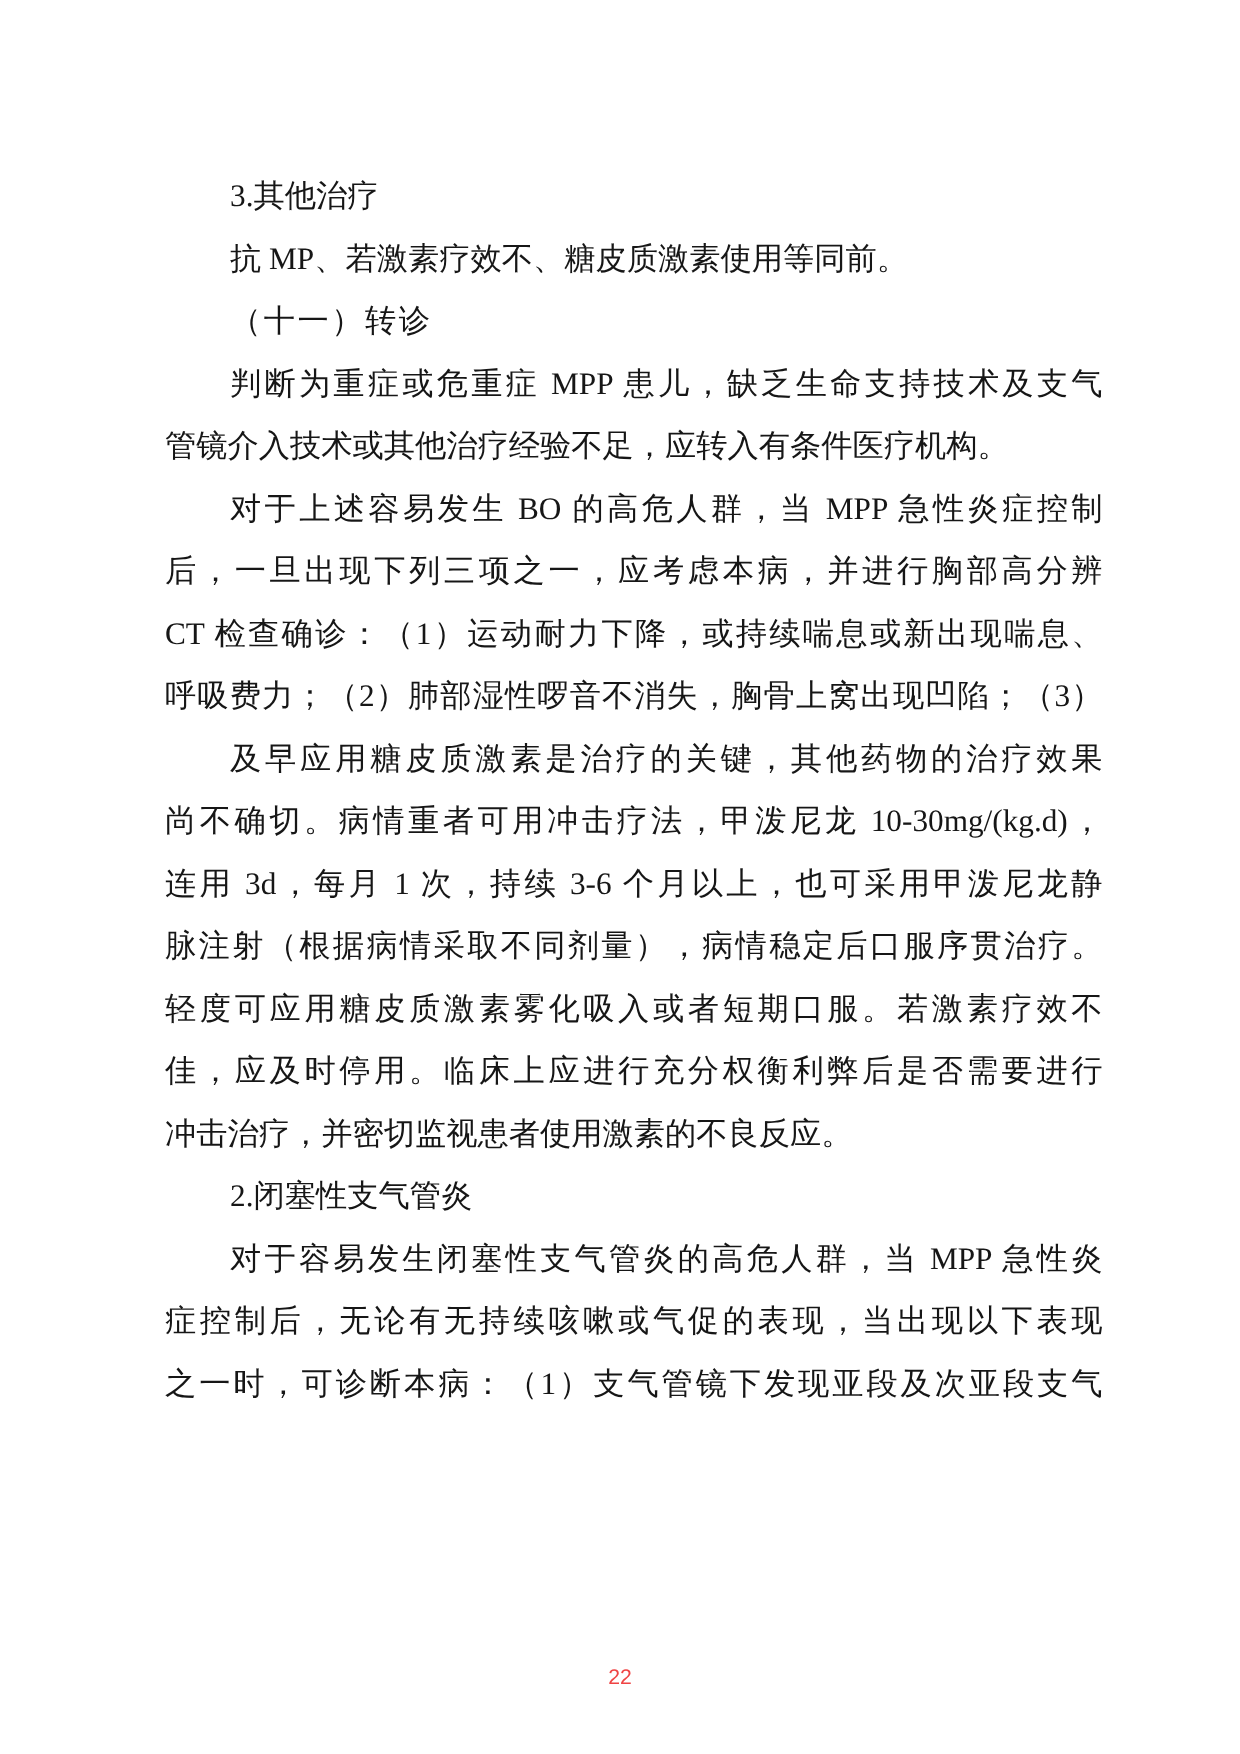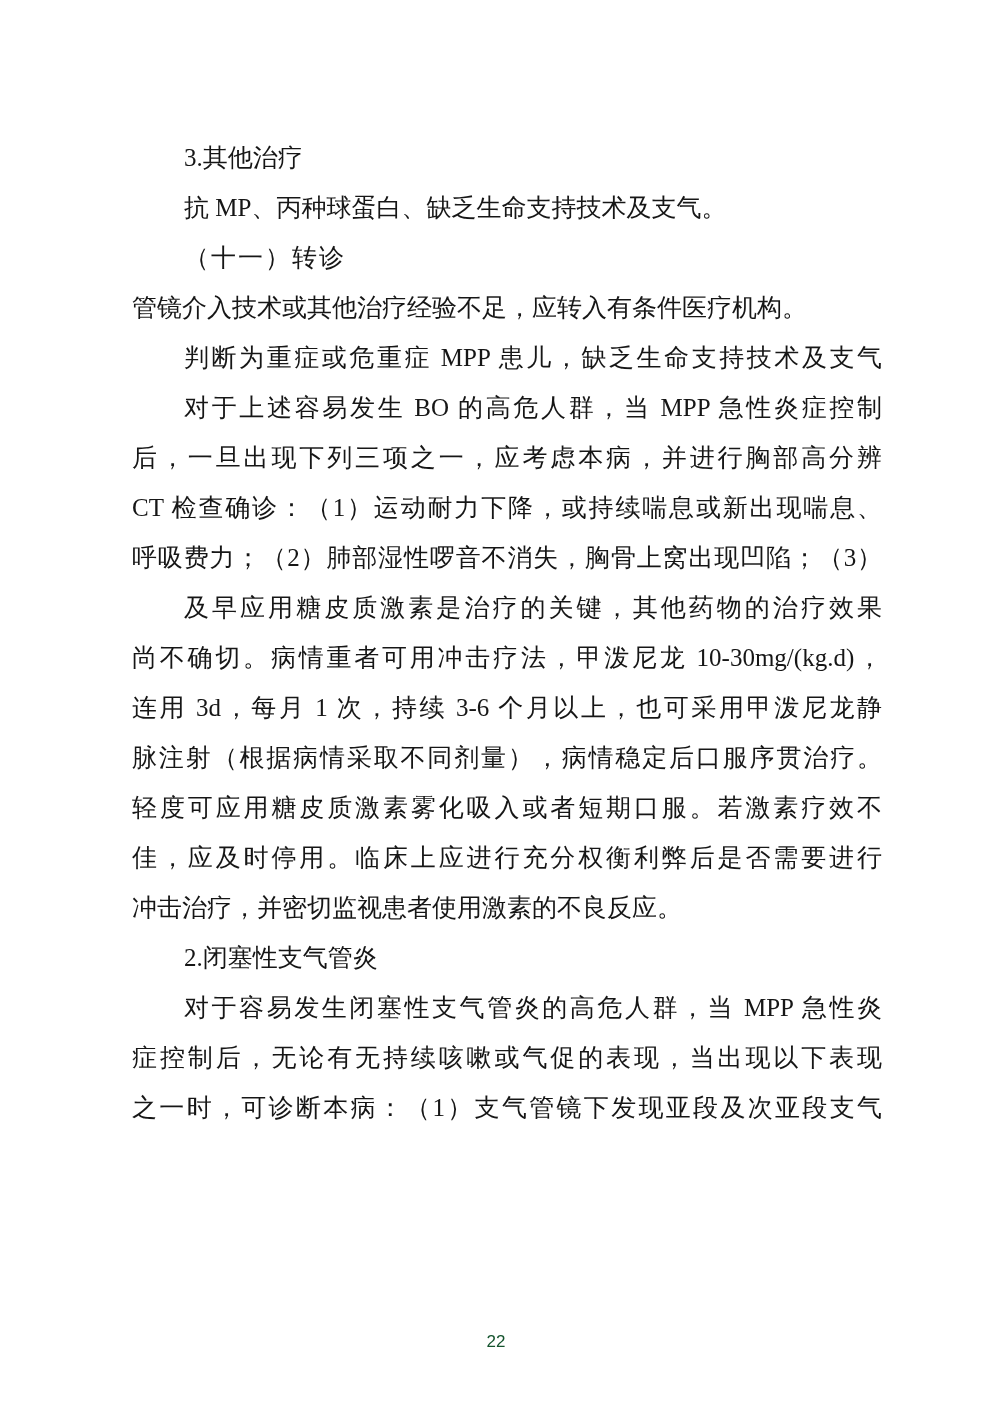--- a/index.html
+++ b/index.html
@@ -50,33 +50,33 @@
   .footer {
     position: absolute;
     left: 0;
     top: 1332px;
     width: 992px;
     text-align: center;
   }
   .page-number {
     font-family: "Liberation Sans", "DejaVu Sans", sans-serif;
     font-size: 17px;
-    color: #14532d;
+    color: #ef4444;
   }
 </style>
 </head>
 <body style="background: rgb(255, 255, 255);">
 
 <div class="page" style="background: rgb(255, 255, 255); color: rgb(22, 22, 22);">
   <main class="text-block">
       <p class="line indent">3.其他治疗</p>
-      <p class="line indent">抗 MP、丙种球蛋白、缺乏生命支持技术及支气。</p>
+      <p class="line indent">抗 MP、若激素疗效不、糖皮质激素使用等同前。</p>
       <p class="line indent heading">（十一）转诊</p>
+      <p class="line indent justify">判断为重症或危重症 MPP 患儿，缺乏生命支持技术及支气</p>
       <p class="line">管镜介入技术或其他治疗经验不足，应转入有条件医疗机构。</p>
-      <p class="line indent justify">判断为重症或危重症 MPP 患儿，缺乏生命支持技术及支气</p>
       <p class="line indent justify">对于上述容易发生 BO 的高危人群，当 MPP 急性炎症控制</p>
       <p class="line justify">后，一旦出现下列三项之一，应考虑本病，并进行胸部高分辨</p>
       <p class="line justify">CT 检查确诊：（1）运动耐力下降，或持续喘息或新出现喘息、</p>
       <p class="line justify">呼吸费力；（2）肺部湿性啰音不消失，胸骨上窝出现凹陷；（3）</p>
       <p class="line indent justify">及早应用糖皮质激素是治疗的关键，其他药物的治疗效果</p>
       <p class="line justify">尚不确切。病情重者可用冲击疗法，甲泼尼龙 10-30mg/(kg.d)，</p>
       <p class="line justify">连用 3d，每月 1 次，持续 3-6 个月以上，也可采用甲泼尼龙静</p>
       <p class="line justify">脉注射（根据病情采取不同剂量），病情稳定后口服序贯治疗。</p>
       <p class="line justify">轻度可应用糖皮质激素雾化吸入或者短期口服。若激素疗效不</p>
       <p class="line justify">佳，应及时停用。临床上应进行充分权衡利弊后是否需要进行</p>

